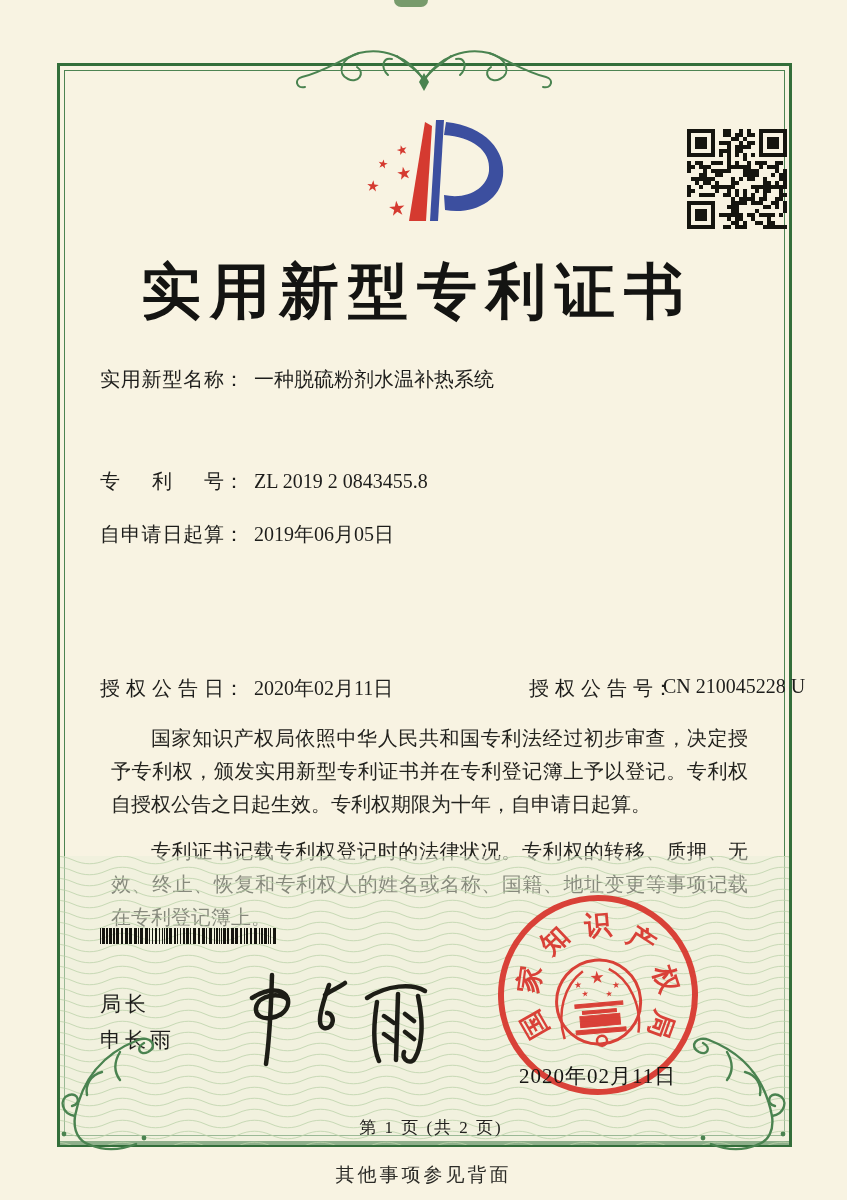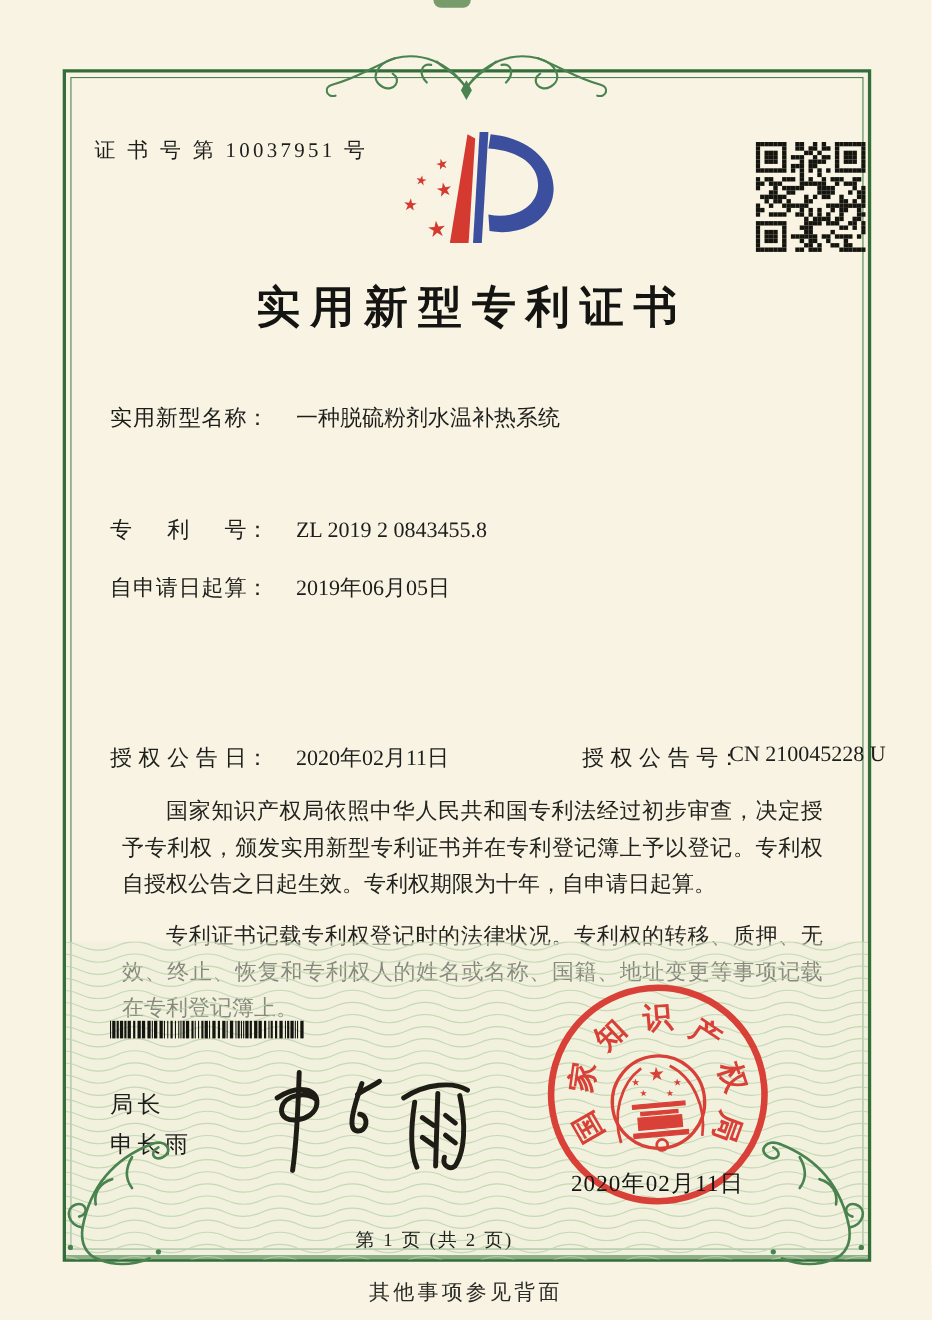--- a/index.html
+++ b/index.html
@@ -9,47 +9,47 @@
   .frame-outer{position:absolute;left:57px;top:63px;width:735px;height:1084px;
     border:3px solid #336e3a;border-bottom-width:6px;box-sizing:border-box;}
   .frame-inner{position:absolute;left:4px;top:4px;right:4px;bottom:5px;
     border:1px solid #4d8352;}
 
   .cert-no{position:absolute;left:86px;top:124px;font-size:19px;letter-spacing:3px;color:#1d1d1b;}
 
   .logo{position:absolute;left:346px;top:108px;}
   .qr{position:absolute;left:687px;top:129px;}
 
-  .title{position:absolute;left:16px;top:252px;width:826px;text-align:center;
-    font-size:40px;font-weight:700;letter-spacing:9px;color:#141412;}
+  .title{position:absolute;left:4px;top:252px;width:826px;text-align:center;
+    font-size:60px;font-weight:700;letter-spacing:9px;color:#141412;}
 
   .field-row{position:absolute;left:100px;width:680px;font-size:20px;color:#1d1d1b;white-space:nowrap;}
   .flabel{display:inline-block;width:124px;text-align:justify;text-align-last:justify;vertical-align:bottom;}
   .fcolon{display:inline-block;}
-  .fvalue{margin-left:25px;font-family:Liberation Serif, serif;}
+  .fvalue{margin-left:10px;font-family:Liberation Serif, serif;}
   .grant-label2{position:absolute;left:429px;top:0;}
   .grant-value2{position:absolute;left:563px;top:0;}
 
   .paras{position:absolute;left:97px;top:708px;width:665px;font-size:20px;line-height:33px;
     color:#23231f;text-align:justify;}
   .paras p{margin:14px;text-indent:2em;}
 
   .waves{position:absolute;left:60px;top:856px;z-index:0;}
 
   .barcode{position:absolute;left:100px;top:928px;width:178px;height:16px;z-index:2;}
 
   .officer-title{position:absolute;left:100px;top:990px;font-size:21px;letter-spacing:4px;color:#1d1d1b;z-index:2;}
   .officer-name{position:absolute;left:100px;top:1026px;font-size:21px;letter-spacing:4px;color:#1d1d1b;z-index:2;}
   .signature{position:absolute;left:232px;top:968px;z-index:2;}
 
   .seal{position:absolute;left:493px;top:890px;z-index:3;opacity:.94;}
   .seal-date{position:absolute;left:519px;top:1062px;font-size:21px;letter-spacing:1px;color:#151513;z-index:4;}
 
   .page-info{position:absolute;left:0;top:1116px;width:790px;text-align:center;font-size:17px;
-    letter-spacing:2px;color:#22221f;z-index:2;}
+    letter-spacing:2px;color:#22221f;z-index:2;padding-left:36px;}
   .back-note{position:absolute;left:0;top:1162px;width:847px;text-align:center;font-size:19px;
     letter-spacing:3px;color:#2b2b27;}
 
   .ornament-top{position:absolute;left:296px;top:40px;z-index:2;}
   .ornament-bl{position:absolute;left:40px;top:1034px;z-index:2;}
   .ornament-br{position:absolute;left:682px;top:1034px;z-index:2;}
   .top-edge-mark{position:absolute;left:394px;top:0;width:34px;height:7px;background:#57854f;
     border-radius:0 0 14px 14px;opacity:.8;}
 </style>
 </head>
@@ -74,21 +74,20 @@
       <g transform="translate(256,0) scale(-1,1)">
         <path d="M128,40 C112,16 86,7 63,13 C45,18 40,33 52,39 C62,44 70,33 61,27"></path>
         <path d="M63,13 C44,20 27,32 6,37 c-8,2 -6,12 3,10"></path>
         <path d="M128,40 C119,27 110,24 101,16"></path>
         <path d="M92,35 c-8,-8 -5,-18 4,-16"></path>
       </g>
       <path d="M128,33 l-5,9 5,9 5,-9 z" fill="#4a8350" stroke="none"></path>
     </g>
   </svg>
 
-  <div class="cert-no">证 书 号 第 10037951 号</div>
 
   <svg class="logo" id="logo" width="170" height="128" viewBox="0 0 170 128">
     <polygon points="79,14 86,18 80,113 63,113" fill="#d53a30"></polygon>
     <polygon points="90,12 98,12 92,113 84,113" fill="#3c4f9f"></polygon>
     <path d="M100,14 C140,18 160,44 157,68 C154,94 126,107 99,102 L98,87 C122,92 141,80 143,63 C145,42 126,29 98,27 Z" fill="#3c4f9f"></path>
   <text x="56" y="42" fill="#d53a30" font-size="13" text-anchor="middle" dominant-baseline="central" font-family="&quot;DejaVu Sans&quot;,sans-serif" transform="rotate(-15 56 42)">★</text>
       <text x="37" y="56" fill="#d53a30" font-size="12" text-anchor="middle" dominant-baseline="central" font-family="&quot;DejaVu Sans&quot;,sans-serif" transform="rotate(10 37 56)">★</text>
       <text x="58" y="65" fill="#d53a30" font-size="17" text-anchor="middle" dominant-baseline="central" font-family="&quot;DejaVu Sans&quot;,sans-serif" transform="rotate(-10 58 65)">★</text>
       <text x="27" y="78" fill="#d53a30" font-size="15" text-anchor="middle" dominant-baseline="central" font-family="&quot;DejaVu Sans&quot;,sans-serif" transform="rotate(5 27 78)">★</text>
       <text x="51" y="100" fill="#d53a30" font-size="20" text-anchor="middle" dominant-baseline="central" font-family="&quot;DejaVu Sans&quot;,sans-serif" transform="rotate(-6 51 100)">★</text>

